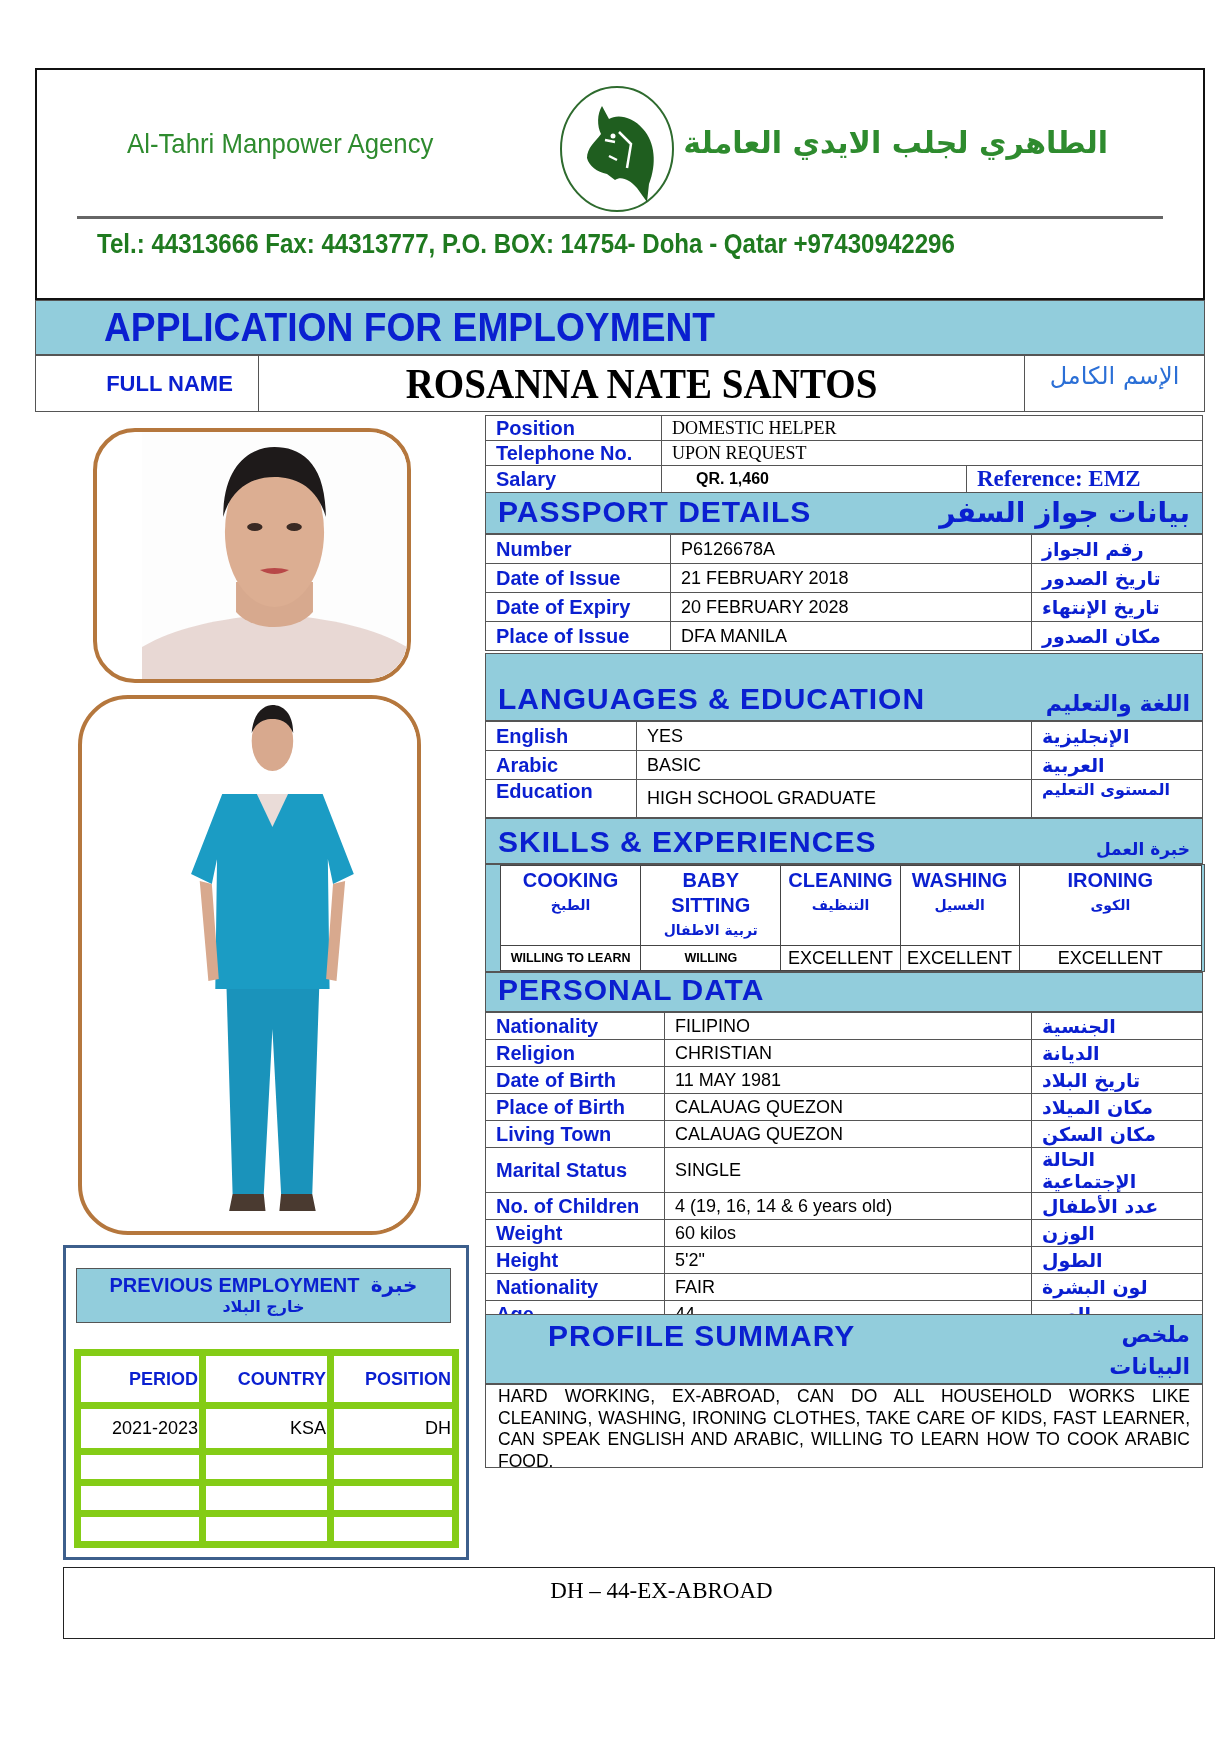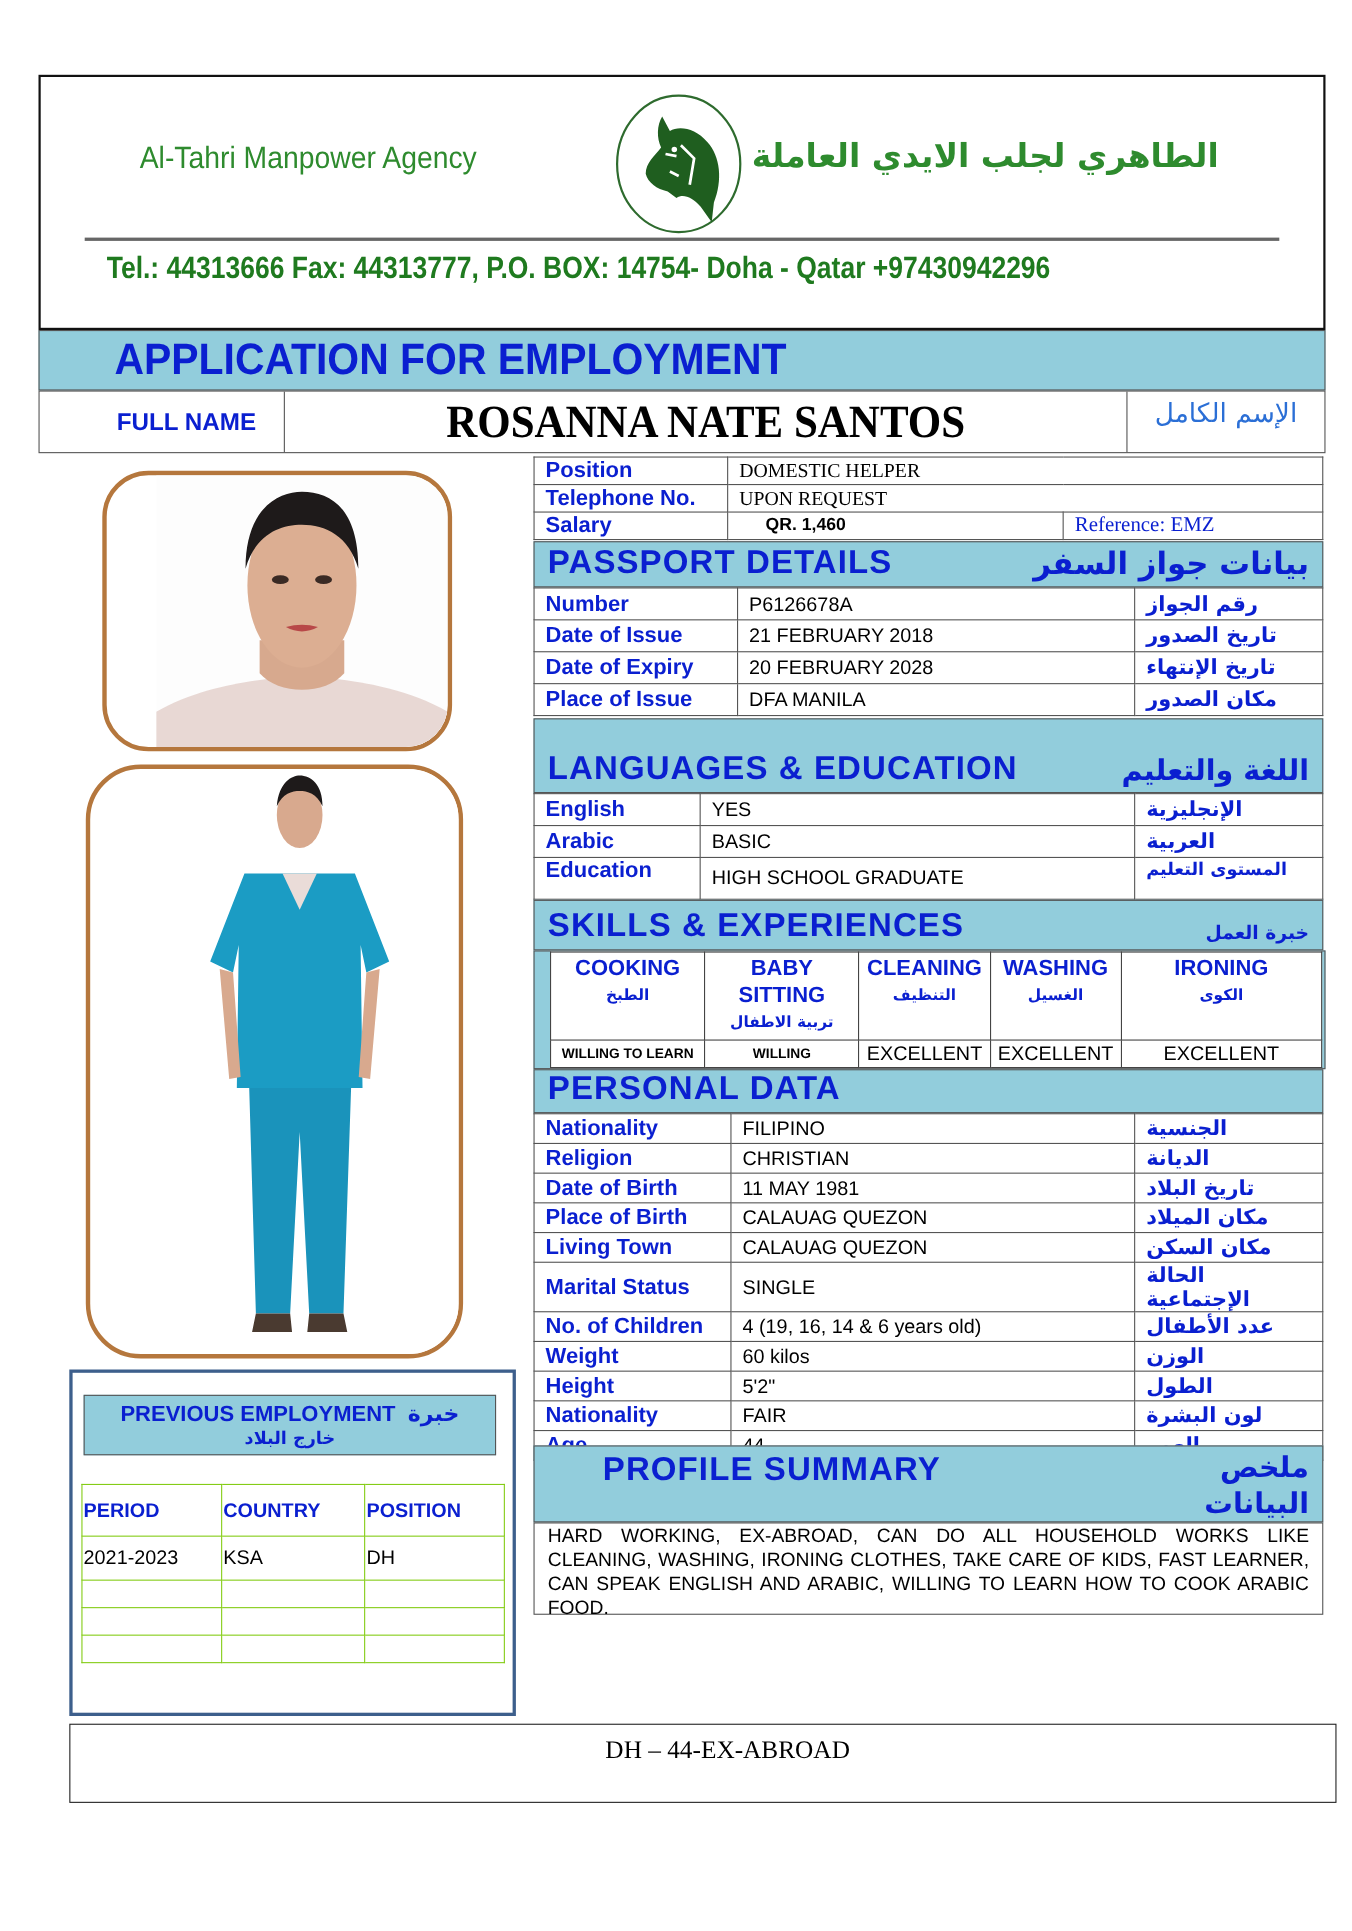--- a/index.html
+++ b/index.html
@@ -17,33 +17,33 @@
   .namerow .lbl{width:177px;border-right:1px solid #555;display:flex;align-items:center;justify-content:center;font-weight:bold;font-size:22px;color:#0a1fd0;}
   .namerow .val{flex:1;display:flex;align-items:center;justify-content:center;font-family:"Liberation Serif",serif;font-weight:bold;font-size:42px;color:#000;transform:scaleX(0.93);}
   .namerow .ar{width:180px;border-left:1px solid #555;font-size:24px;color:#2b6fd6;direction:rtl;text-align:center;padding-top:6px;box-sizing:border-box;font-family:"DejaVu Sans",sans-serif;}
   .photo1{left:93px;top:428px;width:318px;height:255px;border:4px solid #b5773d;border-radius:42px;overflow:hidden;box-sizing:border-box;background:#fff;}
   .photo2{left:78px;top:695px;width:343px;height:540px;border:4px solid #b5773d;border-radius:50px;overflow:hidden;box-sizing:border-box;background:#fff;}
   .prev{left:63px;top:1245px;width:406px;height:315px;border:3px solid #3d5f8c;box-sizing:border-box;background:#fff;}
   .prev .bar{position:absolute;left:10px;top:20px;width:375px;height:55px;background:#92cddc;border:1px solid #555;text-align:center;box-sizing:border-box;}
   .prev .bar .t1{font-weight:bold;color:#0a1fd0;font-size:20px;margin-top:4px;}
   .prev .bar .t2{font-weight:bold;color:#0a1fd0;font-size:16px;direction:rtl;font-family:"DejaVu Sans",sans-serif;}
   .prev table{position:absolute;left:8px;top:101px;width:385px;border-collapse:collapse;}
-  .prev th,.prev td{border:1px solid #84cc16;text-align:left;}
+  .prev th,.prev td{border:7px solid #84cc16;text-align:right;}
   .prev th{height:44px;color:#0a1fd0;font-size:18px;font-weight:bold;}
   .prev td{height:37px;font-size:18px;}
   .prev td.empty{height:22px;}
   .rt{left:485px;width:718px;border-collapse:collapse;position:absolute;}
   .rt td{border:1px solid #555;padding:0 10px;}
   .k{color:#0a1fd0;font-weight:bold;font-size:20px;}
   .v{font-size:18px;}
   .vs{font-family:"Liberation Serif",serif;font-size:18px;}
   .ar-cell{direction:rtl;text-align:left;color:#0a1fd0;font-weight:bold;font-size:19px;font-family:"DejaVu Sans",sans-serif;}
   .sec{position:absolute;left:485px;width:718px;background:#92cddc;border:1px solid #555;box-sizing:border-box;display:flex;align-items:flex-end;justify-content:space-between;padding:0 12px 4px 12px;}
   .sec .en{font-weight:bold;color:#0a1fd0;font-size:30px;letter-spacing:1px;}
-  .sec .ar{font-weight:bold;color:#0a1fd0;font-size:26px;direction:rtl;font-family:"DejaVu Sans",sans-serif;}
+  .sec .ar{font-weight:bold;color:#0a1fd0;font-size:22px;direction:rtl;font-family:"DejaVu Sans",sans-serif;}
   .skills{position:absolute;left:485px;top:864px;width:720px;height:108px;background:#92cddc;border:1px solid #555;box-sizing:border-box;}
   .skills table{position:absolute;left:14px;top:0;width:702px;height:106px;border-collapse:collapse;background:#fff;}
   .skills td{border:1px solid #444;text-align:center;vertical-align:top;}
   .skills .sk{font-weight:bold;color:#0a1fd0;font-size:20px;line-height:25px;padding-top:2px;}
   .skills .ska{font-weight:bold;color:#0a1fd0;font-size:14px;direction:rtl;font-family:"DejaVu Sans",sans-serif;display:block;}
   .skills .lv{height:22px;vertical-align:middle;font-size:18px;}
   .skills .lv.sm{font-size:12.5px;font-weight:bold;}
   .summary{position:absolute;left:485px;top:1384px;width:718px;height:84px;border:1px solid #555;box-sizing:border-box;padding:1px 12px;font-size:17.5px;line-height:21.5px;text-align:justify;}
   .footer{left:63px;top:1567px;width:1152px;height:72px;border:1.5px solid #222;box-sizing:border-box;text-align:center;font-family:"Liberation Serif",serif;font-size:23px;padding-top:10px;}
 </style>
@@ -140,21 +140,21 @@
     <td class="k" style="width:155px">Position</td>
     <td class="vs" colspan="2">DOMESTIC HELPER</td>
   </tr>
   <tr style="height:25px">
     <td class="k">Telephone No.</td>
     <td class="vs" colspan="2">UPON REQUEST</td>
   </tr>
   <tr style="height:25px">
     <td class="k">Salary</td>
     <td style="width:260px;padding-left:34px;font-weight:bold;font-size:16px">QR. 1,460</td>
-    <td style="font-family:'Liberation Serif',serif;font-weight:normal;color:#0a1fd0;font-size:19px;">Reference: EMZ</td>
+    <td style="font-family:'Liberation Serif',serif;font-weight:bold;color:#0a1fd0;font-size:23px;">Reference: EMZ</td>
   </tr>
 </tbody>
   </table>
 
 <div class="sec" style="top:492px;height:42px;">
   <span class="en">PASSPORT DETAILS</span>
   <span class="ar" style="font-size:28px">بيانات جواز السفر</span>
 </div>
 <table class="rt" style="top:534px;">
   <tbody>

